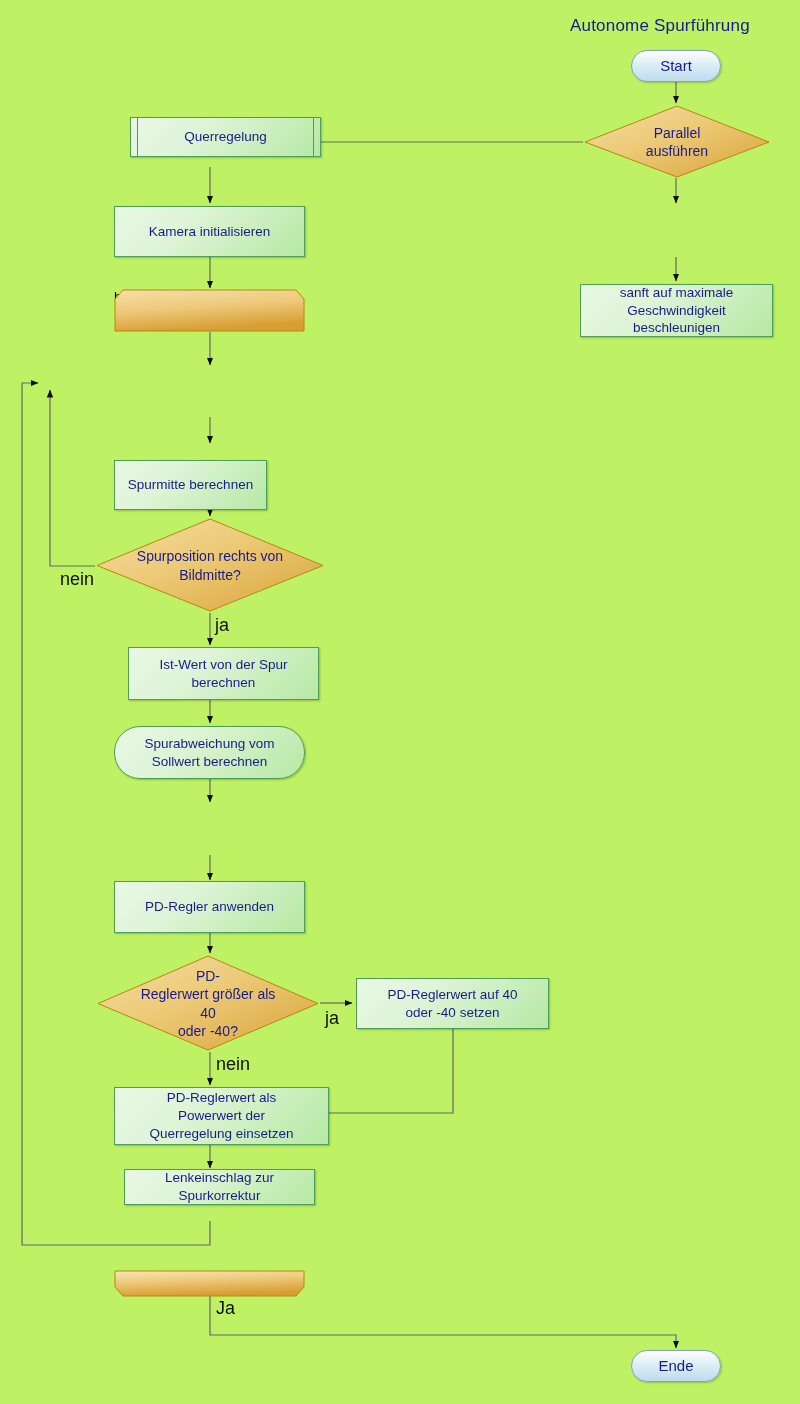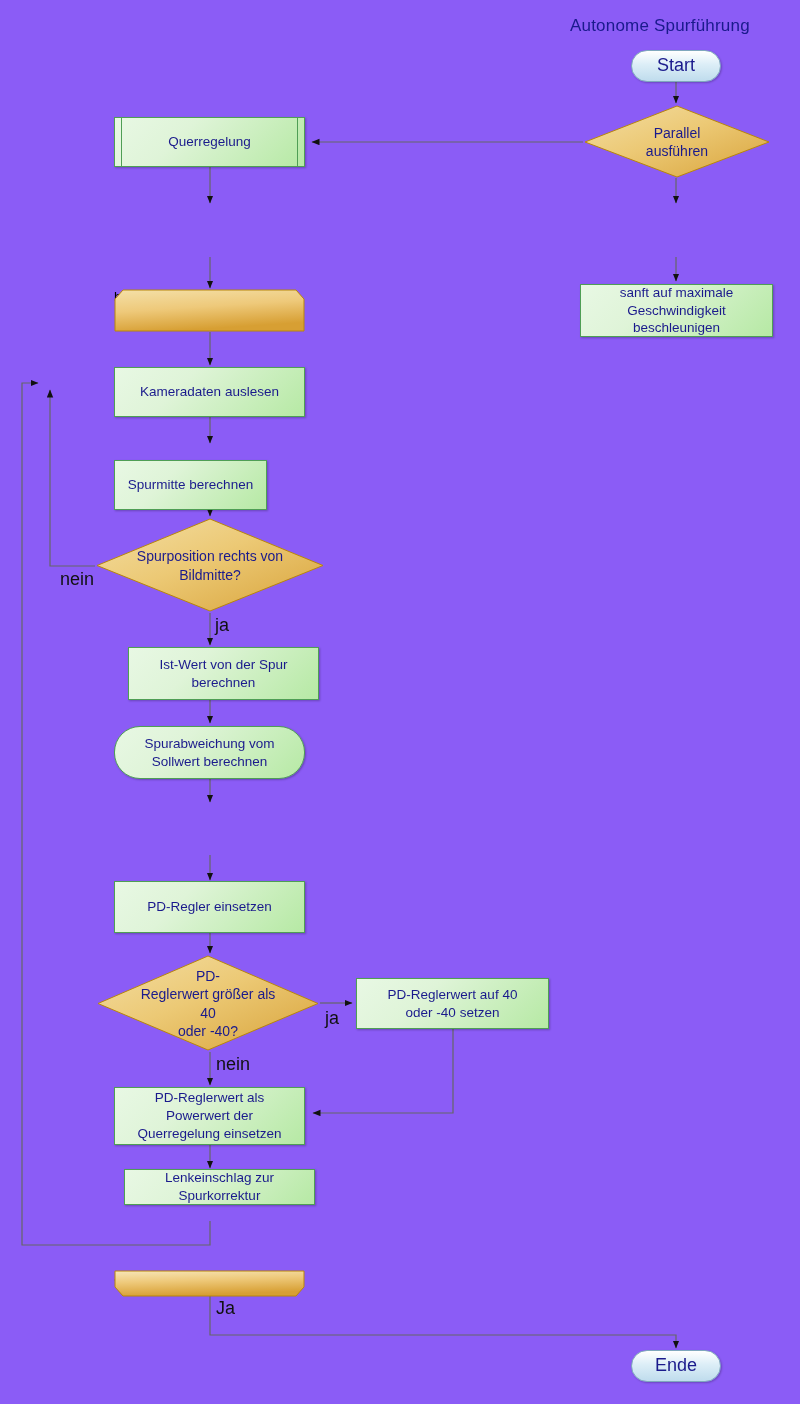--- a/index.html
+++ b/index.html
@@ -1,18 +1,18 @@
 <!DOCTYPE html>
 <html><head>
 <meta charset="utf-8">
 <title>Autonome Spurführung</title>
 <style>
   html,body{margin:0;padding:0;background:#ffffff;}
   body{font-family:"Liberation Sans","DejaVu Sans",sans-serif;}
-  #canvas{position:relative;width:800px;height:1404px;background:#8b5cf6;overflow:hidden;}
+  #canvas{position:relative;width:800px;height:1404px;background:#bef264;overflow:hidden;}
 
   .title{
     position:absolute;
     color:#1a1a8c;
     font-size:17px;
     white-space:nowrap;
     letter-spacing:.2px;
   }
 
   
@@ -43,21 +43,21 @@
   .sub .barL{left:6px;}
   .sub .barR{right:6px;}
 
   
   .term{
     background:linear-gradient(180deg,#ffffff 0%,#dceef7 45%,#bfdced 100%);
     border:1px solid #7fa8bd;
     border-radius:18px;
     box-shadow:1px 1px 2px rgba(0,0,0,.22);
   }
-  .term .lbl{font-size:18px;}
+  .term .lbl{font-size:15px;}
 
   
   .dec{}
   .dec svg{position:absolute;left:0;top:0;z-index:1;}
   .dec .lbl{font-size:14px;}
 
   
   .loop{position:absolute;}
   .loop svg{position:absolute;left:0;top:0;z-index:1;}
   .loop .lbl{font-size:13.5px;z-index:3;}
@@ -150,45 +150,45 @@
 ausführen</div>
   </div>
 
 
   <div class="node proc" style="left:580px;top:284px;width:193px;height:53px;">
     <div class="lbl">sanft auf maximale
 Geschwindigkeit
 beschleunigen</div>
   </div>
 
-  <div class="node proc sub" style="left:114px;top:117px;width:191px;height:50px;">
+  <div class="node proc sub" style="left:130px;top:117px;width:191px;height:40px;">
     <div class="barL"></div>
     <div class="barR"></div>
     <div class="lbl">Querregelung</div>
   </div>
 
+  <div class="node proc" style="left:114px;top:206px;width:191px;height:51px;">
+    <div class="lbl">Kamera initialisieren</div>
+  </div>
 
   <div class="loop" style="left:114px;top:289px;width:191px;height:43px;">
     <svg width="191" height="43">
       <defs>
         <linearGradient id="gGold2" x1="0" y1="0" x2="0.3" y2="1">
           <stop offset="0%" stop-color="#f4e0a8"></stop>
           <stop offset="50%" stop-color="#eec97a"></stop>
           <stop offset="100%" stop-color="#d79f33"></stop>
         </linearGradient>
       </defs>
       <path d="M9,1 L182,1 L190,10 L190,42 L1,42 L1,10 Z" fill="url(#gGold2)" stroke="#b8860b" stroke-width="1"></path>
     </svg>
     <div class="lbl">bis Abbruch durch
 Taste</div>
   </div>
 
-  <div class="node proc" style="left:114px;top:367px;width:191px;height:50px;">
-    <div class="lbl">Kameradaten auslesen</div>
-  </div>
 
   <div class="node proc" style="left:114px;top:460px;width:153px;height:50px;">
     <div class="lbl">Spurmitte berechnen</div>
   </div>
 
   <div class="node dec" style="left:95px;top:518px;width:230px;height:95px;">
     <svg width="230" height="95">
       <defs>
         <linearGradient id="gGold3" x1="0" y1="0" x2="1" y2="1">
           <stop offset="0%" stop-color="#f3dea4"></stop>
@@ -210,21 +210,21 @@
 berechnen</div>
   </div>
 
   <div class="node proc" style="left:114px;top:726px;width:191px;height:53px;border-radius:26px;">
     <div class="lbl">Spurabweichung vom
 Sollwert berechnen</div>
   </div>
 
 
   <div class="node proc" style="left:114px;top:881px;width:191px;height:52px;">
-    <div class="lbl">PD-Regler einsetzen</div>
+    <div class="lbl">PD-Regler anwenden</div>
   </div>
 
   <div class="node dec" style="left:96px;top:955px;width:224px;height:97px;">
     <svg width="224" height="97">
       <defs>
         <linearGradient id="gGold4" x1="0" y1="0" x2="1" y2="1">
           <stop offset="0%" stop-color="#f3dea4"></stop>
           <stop offset="45%" stop-color="#ecc975"></stop>
           <stop offset="100%" stop-color="#d8a33a"></stop>
         </linearGradient>
@@ -238,21 +238,21 @@
   </div>
 
   <div class="edge-label" style="left:325px;top:1008px;">ja</div>
   <div class="edge-label" style="left:216px;top:1054px;">nein</div>
 
   <div class="node proc" style="left:356px;top:978px;width:193px;height:51px;">
     <div class="lbl">PD-Reglerwert auf 40
 oder -40 setzen</div>
   </div>
 
-  <div class="node proc" style="left:114px;top:1087px;width:191px;height:58px;">
+  <div class="node proc" style="left:114px;top:1087px;width:215px;height:58px;">
     <div class="lbl">PD-Reglerwert als
 Powerwert der
 Querregelung einsetzen</div>
   </div>
 
   <div class="node proc" style="left:124px;top:1169px;width:191px;height:36px;">
     <div class="lbl">Lenkeinschlag zur
 Spurkorrektur</div>
   </div>
 

